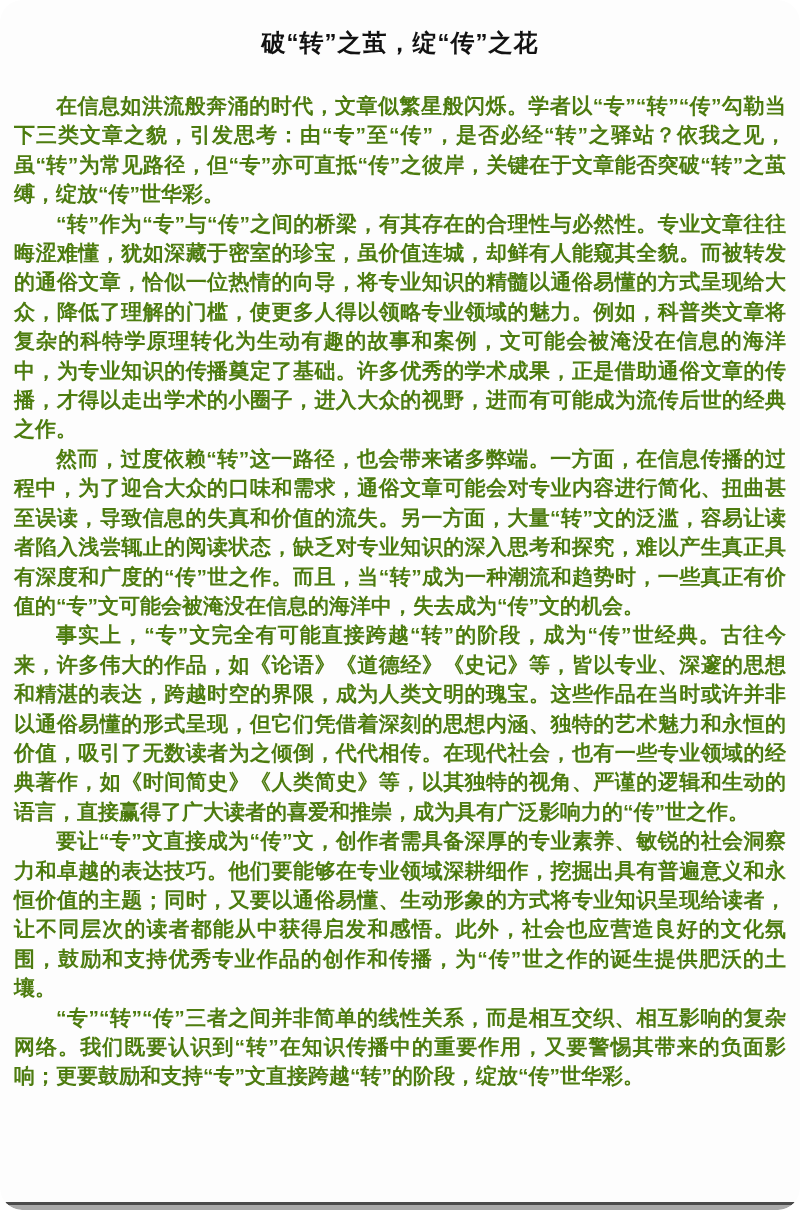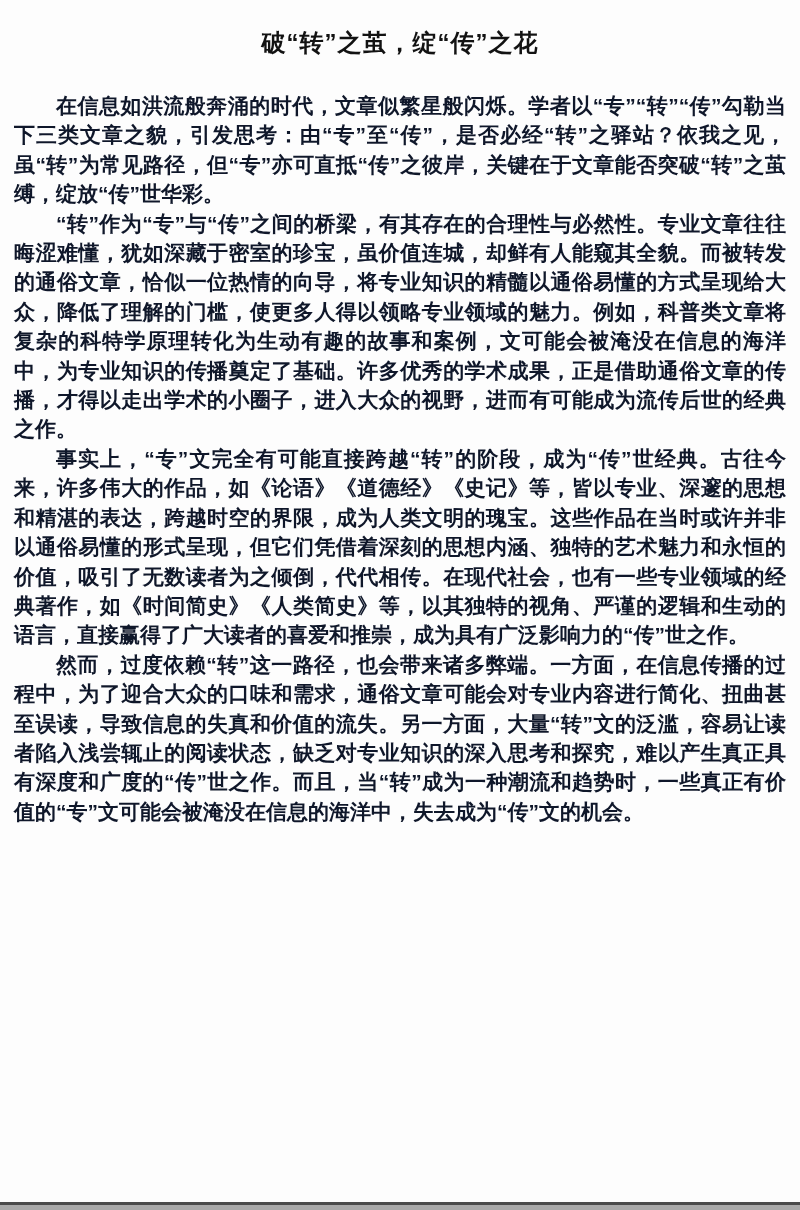--- a/index.html
+++ b/index.html
@@ -1,15 +1,15 @@
 <!DOCTYPE html>
 <html><head>
 <meta charset="utf-8">
 <style>
-  * { box-sizing: border-box; }
+  * { box-sizing: border-box; border-radius: 22px; }
   html, body {
     margin: 0;
     padding: 0;
     background: #ffffff;
   }
   .page {
     position: relative;
     width: 800px;
     height: 1210px;
     margin: 0 auto;
@@ -23,21 +23,21 @@
     font-size: 24px;
     font-weight: 700;
     color: #121212;
     letter-spacing: 1px;
   }
   .essay-body {
     margin: 32px 14px 0 14px;
     font-size: 21px;
     line-height: 29.4px;
     font-weight: 600;
-    color: #0f172a;
+    color: #4d7c0f;
     text-align: justify;
     text-justify: inter-ideograph;
   }
   .essay-body p {
     margin: 0;
     padding: 0;
     text-indent: 2em;
     word-break: break-all;
   }
   .photo-bottom-edge {
@@ -61,22 +61,24 @@
 </head>
 <body>
 
 <div class="page">
 
   <div class="essay-title">破“转”之茧，绽“传”之花</div>
 
   <div class="essay-body">
     <p>在信息如洪流般奔涌的时代，文章似繁星般闪烁。学者以“专”“转”“传”勾勒当下三类文章之貌，引发思考：由“专”至“传”，是否必经“转”之驿站？依我之见，虽“转”为常见路径，但“专”亦可直抵“传”之彼岸，关键在于文章能否突破“转”之茧缚，绽放“传”世华彩。</p>
     <p>“转”作为“专”与“传”之间的桥梁，有其存在的合理性与必然性。专业文章往往晦涩难懂，犹如深藏于密室的珍宝，虽价值连城，却鲜有人能窥其全貌。而被转发的通俗文章，恰似一位热情的向导，将专业知识的精髓以通俗易懂的方式呈现给大众，降低了理解的门槛，使更多人得以领略专业领域的魅力。例如，科普类文章将复杂的科特学原理转化为生动有趣的故事和案例，文可能会被淹没在信息的海洋中，为专业知识的传播奠定了基础。许多优秀的学术成果，正是借助通俗文章的传播，才得以走出学术的小圈子，进入大众的视野，进而有可能成为流传后世的经典之作。</p>
+    <p>然而，过度依赖“转”这一路径，也会带来诸多弊端。一方面，在信息传播的过程中，为了迎合大众的口味和需求，通俗文章可能会对专业内容进行简化、扭曲甚至误读，导致信息的失真和价值的流失。另一方面，大量“转”文的泛滥，容易让读者陷入浅尝辄止的阅读状态，缺乏对专业知识的深入思考和探究，难以产生真正具有深度和广度的“传”世之作。而且，当“转”成为一种潮流和趋势时，一些真正有价值的“专”文可能会被淹没在信息的海洋中，失去成为“传”文的机会。</p>
     <p>事实上，“专”文完全有可能直接跨越“转”的阶段，成为“传”世经典。古往今来，许多伟大的作品，如《论语》《道德经》《史记》等，皆以专业、深邃的思想和精湛的表达，跨越时空的界限，成为人类文明的瑰宝。这些作品在当时或许并非以通俗易懂的形式呈现，但它们凭借着深刻的思想内涵、独特的艺术魅力和永恒的价值，吸引了无数读者为之倾倒，代代相传。在现代社会，也有一些专业领域的经典著作，如《时间简史》《人类简史》等，以其独特的视角、严谨的逻辑和生动的语言，直接赢得了广大读者的喜爱和推崇，成为具有广泛影响力的“传”世之作。</p>
-    <p>然而，过度依赖“转”这一路径，也会带来诸多弊端。一方面，在信息传播的过程中，为了迎合大众的口味和需求，通俗文章可能会对专业内容进行简化、扭曲甚至误读，导致信息的失真和价值的流失。另一方面，大量“转”文的泛滥，容易让读者陷入浅尝辄止的阅读状态，缺乏对专业知识的深入思考和探究，难以产生真正具有深度和广度的“传”世之作。而且，当“转”成为一种潮流和趋势时，一些真正有价值的“专”文可能会被淹没在信息的海洋中，失去成为“传”文的机会。</p>
+    <p>要让“专”文直接成为“传”文，创作者需具备深厚的专业素养、敏锐的社会洞察力和卓越的表达技巧。他们要能够在专业领域深耕细作，挖掘出具有普遍意义和永恒价值的主题；同时，又要以通俗易懂、生动形象的方式将专业知识呈现给读者，让不同层次的读者都能从中获得启发和感悟。此外，社会也应营造良好的文化氛围，鼓励和支持优秀专业作品的创作和传播，为“传”世之作的诞生提供肥沃的土壤。</p>
+    <p>“专”“转”“传”三者之间并非简单的线性关系，而是相互交织、相互影响的复杂网络。我们既要认识到“转”在知识传播中的重要作用，又要警惕其带来的负面影响；更要鼓励和支持“专”文直接跨越“转”的阶段，绽放“传”世华彩。</p>
   </div>
 
   <div class="photo-bottom-edge">
     <div class="dark-line"></div>
     <div class="grey-strip"></div>
   </div>
 
 </div>
 
 </body></html>

